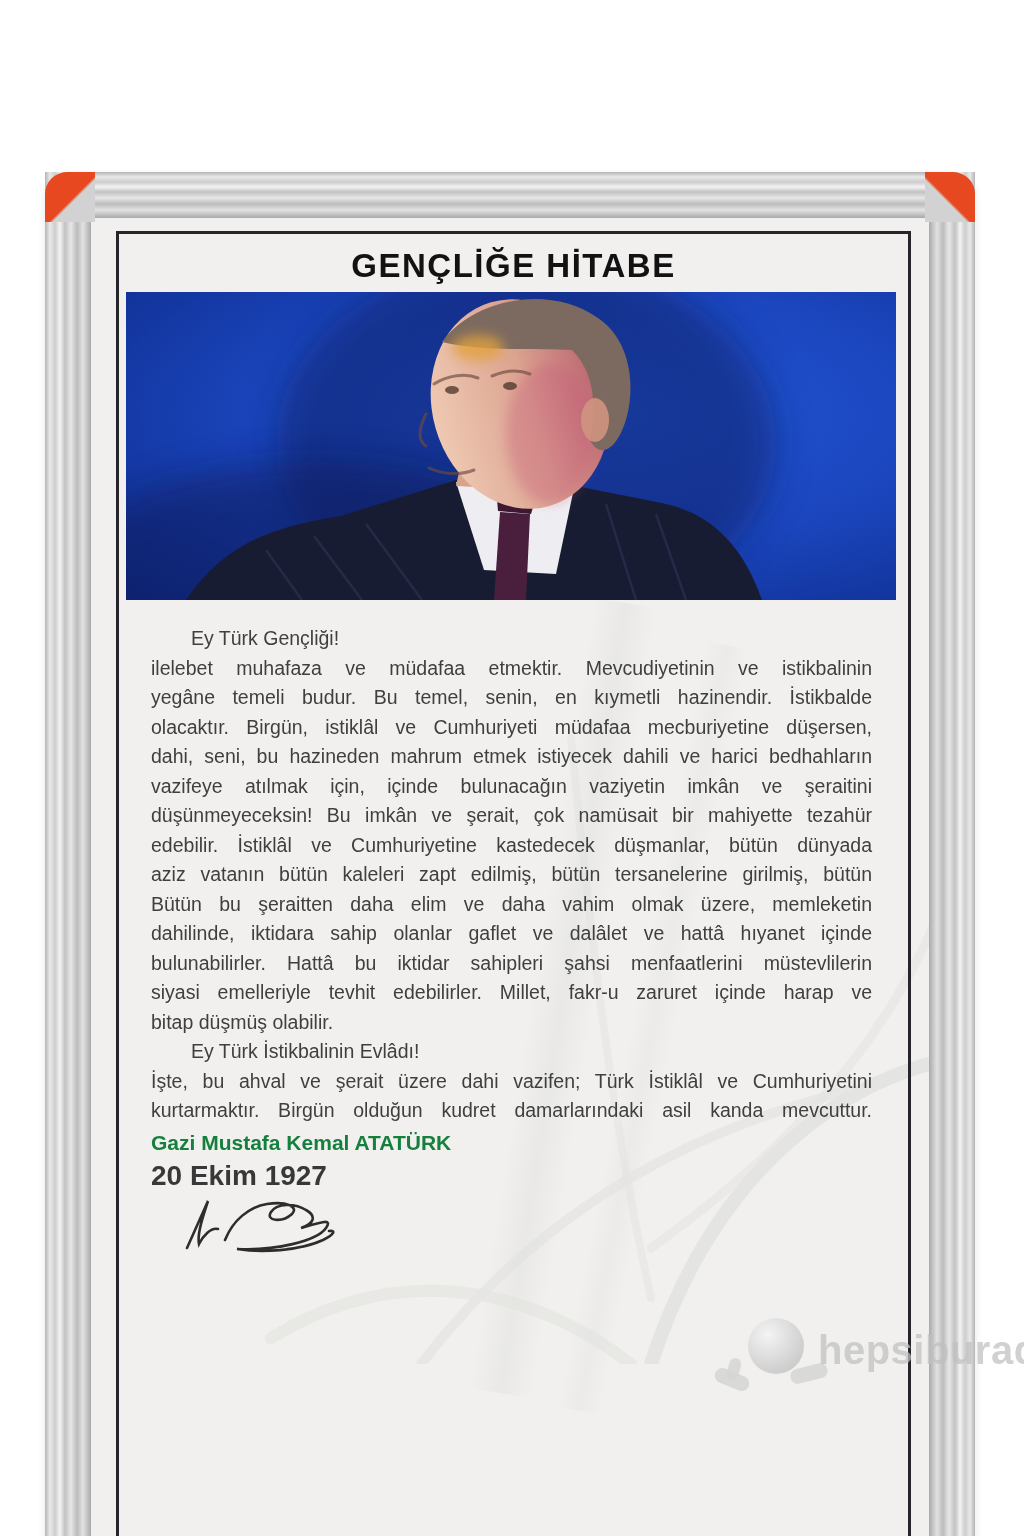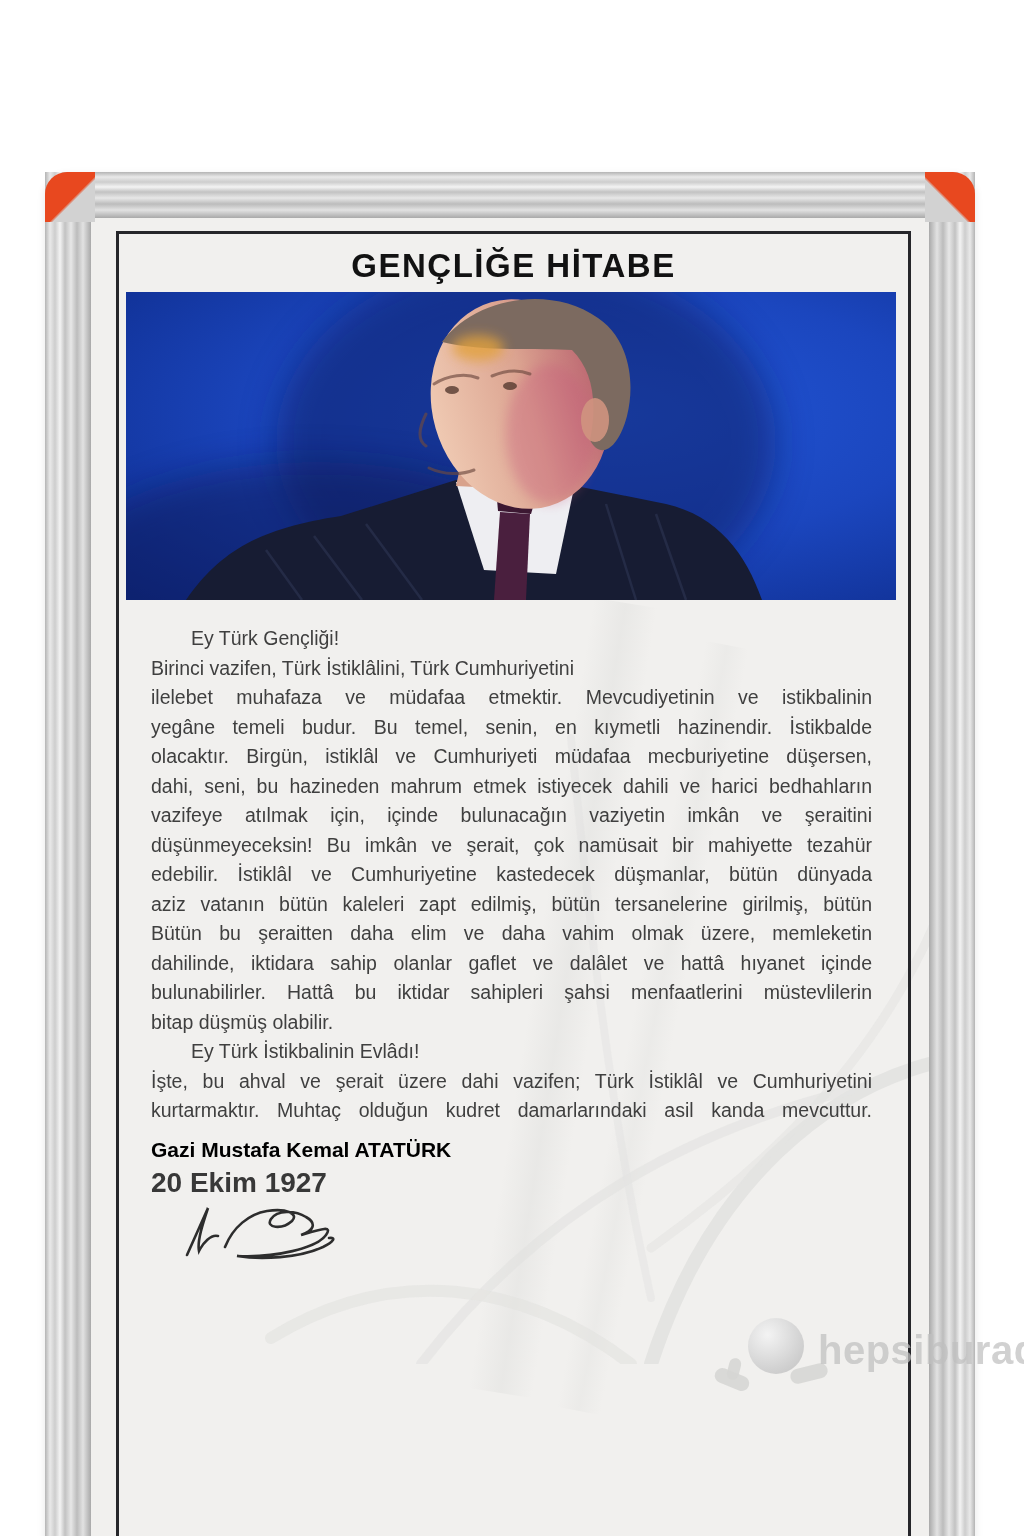--- a/index.html
+++ b/index.html
@@ -34,26 +34,26 @@
   .s1{left:440px;top:380px;width:64px;height:800px;transform:rotate(9deg);opacity:.55;
     background:linear-gradient(90deg,rgba(255,255,255,0),#e2e2e0,rgba(255,255,255,0));}
   .s2{left:540px;top:420px;width:44px;height:780px;transform:rotate(11deg);opacity:.45;
     background:linear-gradient(90deg,rgba(255,255,255,0),#e4e4e2,rgba(255,255,255,0));}
   .swoosh{position:absolute;left:0;top:0;pointer-events:none;}
   .inner{position:absolute;left:25px;top:13px;right:18px;bottom:31px;
     border:3px solid #26262a;}
   .title{height:46px;line-height:52px;margin-top:6px;text-align:center;
     font-size:33px;font-weight:bold;letter-spacing:1.5px;color:var(--title-color);}
   .photo{margin:6px 0 0 7px;width:770px;height:308px;display:block;}
-  .body{margin:24px 36px 12px 32px;font-size:19.5px;line-height:29.5px;
+  .body{margin:24px 36px 5px 32px;font-size:19.5px;line-height:29.5px;
     color:var(--body-text);}
   .line{min-height:29.5px;}
   .line.indent{padding-left:40px;}
   .line.justify{text-align:justify;text-align-last:justify;}
-  .author{margin:2px 0 0 32px;font-size:21px;font-weight:bold;color:#000000;}
+  .author{margin:2px 0 0 32px;font-size:21px;font-weight:bold;color:#15803d;}
   .date{margin:5px 0 0 32px;font-size:28px;font-weight:bold;color:#383838;}
   .sig{margin:2px 0 0 52px;display:block;}
   
   .wm{position:absolute;left:698px;top:1306px;width:420px;height:120px;z-index:30;}
   .wm-ball{position:absolute;left:50px;top:12px;width:56px;height:56px;border-radius:50%;
     background:radial-gradient(circle at 35% 30%,#f4f4f4,#cfcfcf 65%,#bdbdbd);opacity:.92;}
   .wm-foot{position:absolute;background:#d6d6d4;border-radius:9px;opacity:.9;}
   .wf1{left:16px;top:66px;width:36px;height:15px;transform:rotate(22deg);}
   .wf2{left:92px;top:60px;width:38px;height:15px;transform:rotate(-14deg);}
   .wf3{left:30px;top:52px;width:12px;height:22px;transform:rotate(14deg);}
@@ -131,36 +131,36 @@
           <path d="M366 84 C380 78 394 78 404 82"></path>
           <path d="M300 122 C293 136 291 148 300 154"></path>
           <path d="M303 176 C318 183 336 183 348 178"></path>
         </g>
         <ellipse cx="326" cy="98" rx="7" ry="4" fill="#55392f" opacity="0.8"></ellipse>
         <ellipse cx="384" cy="94" rx="7" ry="4" fill="#55392f" opacity="0.8"></ellipse>
       </svg>
 
       <div class="body">
           <div class="line indent">Ey Türk Gençliği!</div>
-          <div class="line plain">Birinci vazifen, Türk İstiklâlini, Türk Cumhuriyetini</div>
           <div class="line justify">ilelebet muhafaza ve müdafaa etmektir. Mevcudiyetinin ve istikbalinin</div>
           <div class="line justify">yegâne temeli budur. Bu temel, senin, en kıymetli hazinendir. İstikbalde</div>
           <div class="line justify">olacaktır. Birgün, istiklâl ve Cumhuriyeti müdafaa mecburiyetine düşersen,</div>
           <div class="line justify">dahi, seni, bu hazineden mahrum etmek istiyecek dahili ve harici bedhahların</div>
           <div class="line justify">vazifeye atılmak için, içinde bulunacağın vaziyetin imkân ve şeraitini</div>
           <div class="line justify">düşünmeyeceksin! Bu imkân ve şerait, çok namüsait bir mahiyette tezahür</div>
           <div class="line justify">edebilir. İstiklâl ve Cumhuriyetine kastedecek düşmanlar, bütün dünyada</div>
           <div class="line justify">aziz vatanın bütün kaleleri zapt edilmiş, bütün tersanelerine girilmiş, bütün</div>
           <div class="line justify">Bütün bu şeraitten daha elim ve daha vahim olmak üzere, memleketin</div>
           <div class="line justify">dahilinde, iktidara sahip olanlar gaflet ve dalâlet ve hattâ hıyanet içinde</div>
           <div class="line justify">bulunabilirler. Hattâ bu iktidar sahipleri şahsi menfaatlerini müstevlilerin</div>
+          <div class="line justify">siyasi emelleriyle tevhit edebilirler. Millet, fakr-u zaruret içinde harap ve</div>
           <div class="line plain">bitap düşmüş olabilir.</div>
           <div class="line indent">Ey Türk İstikbalinin Evlâdı!</div>
           <div class="line justify">İşte, bu ahval ve şerait üzere dahi vazifen; Türk İstiklâl ve Cumhuriyetini</div>
-          <div class="line justify">kurtarmaktır. Muhtaç olduğun kudret damarlarındaki asil kanda mevcuttur.</div>
+          <div class="line justify">kurtarmaktır. Birgün olduğun kudret damarlarındaki asil kanda mevcuttur.</div>
         </div>
 
       <div class="author">Gazi Mustafa Kemal ATATÜRK</div>
       <div class="date">20 Ekim 1927</div>
 
       <svg class="sig" width="210" height="62" viewBox="0 0 210 62">
         <g fill="none" stroke="#2d2d2d" stroke-width="2.6" stroke-linecap="round">
           <path d="M16 54 C24 36 32 18 37 7 C32 22 26 40 28 50 C32 42 40 33 47 35"></path>
           <path d="M54 46 C62 26 78 13 96 10 C116 7 128 13 121 20 C111 29 94 27 100 18 C106 9 124 9 135 16 C146 22 143 30 130 34 C150 28 162 24 155 34 C146 47 104 57 66 55 C90 59 128 57 152 46 C162 41 166 36 158 37"></path>
         </g>

